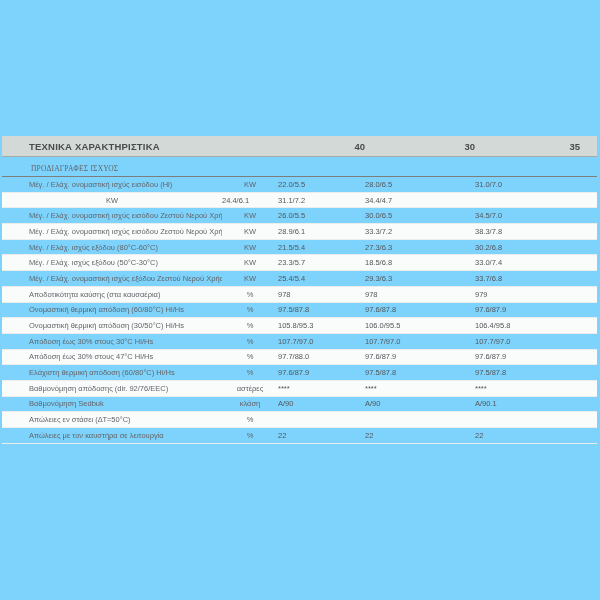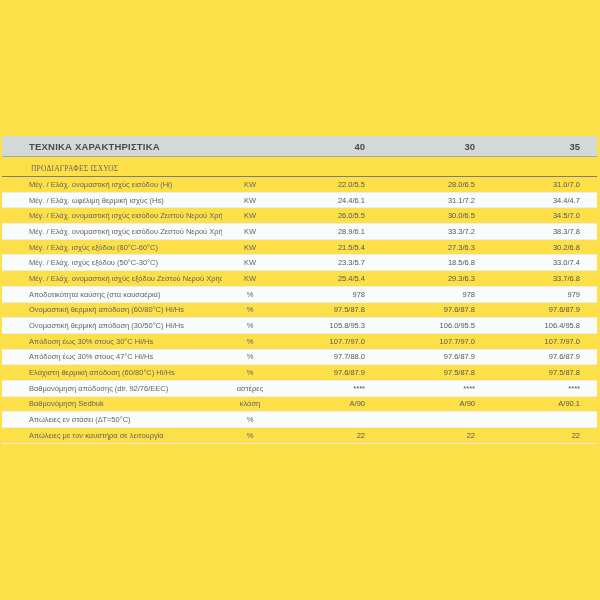--- a/index.html
+++ b/index.html
@@ -1,19 +1,19 @@
 <!DOCTYPE html>
 <html><head>
 <meta charset="utf-8">
 <style>
   html,body{margin:0;padding:0;}
   .page{
     position:relative;
     width:600px;height:600px;
-    background:#fde047;
+    background:#7dd3fc;
     font-family:"Liberation Sans", sans-serif;
     overflow:hidden;
   }
   .band{
     position:absolute;top:136px;left:2px;right:3px;height:20px;
     background:var(--band-bg,#d3d9d7);
     border-bottom:1px solid var(--band-border,#a2aba9);
     display:grid;
     grid-template-columns:220px 56px 87px 110px 122px;
     align-items:center;
@@ -59,21 +59,21 @@
   .cell-label{
     padding-left:27px;
     color:var(--label-color,#64656a);
     white-space:nowrap;overflow:hidden;
   }
   .cell-unit{
     text-align:center;
     color:var(--label-color,#64656a);
   }
   .cell-val{
-    text-align:right;
+    text-align:left;
     color:var(--value-color,#55565a);
   }
   .cell-val.v3{padding-right:17px;}
 </style>
 </head>
 <body>
 
 <div class="page" style="--band-bg: #d3d9d7; --band-border: #a2aba9; --title-color: #4a4b4d; --rule-color: #7d7d7d; --label-color: #64656a; --value-color: #55565a; --divider-color: #ebecec;">
 
   <div class="band">
@@ -89,21 +89,20 @@
   <div class="rows">
     <div class="row">
       <div class="cell-label">Μέγ. / Ελάχ. ονομαστική ισχύς εισόδου (Hi)</div>
       <div class="cell-unit">KW</div>
       <div class="cell-val v1">22.0/5.5</div>
       <div class="cell-val v2">28.0/6.5</div>
       <div class="cell-val v3">31.0/7.0</div>
     </div>
 
     <div class="row">
-      <div class="cell-label">Μέγ. / Ελάχ. ωφέλιμη θερμική ισχύς (Hs)</div>
       <div class="cell-unit">KW</div>
       <div class="cell-val v1">24.4/6.1</div>
       <div class="cell-val v2">31.1/7.2</div>
       <div class="cell-val v3">34.4/4.7</div>
     </div>
 
     <div class="row">
       <div class="cell-label">Μέγ. / Ελάχ. ονομαστική ισχύς εισόδου Ζεστού Νερού Χρήσης (Hi)</div>
       <div class="cell-unit">KW</div>
       <div class="cell-val v1">26.0/5.5</div>

